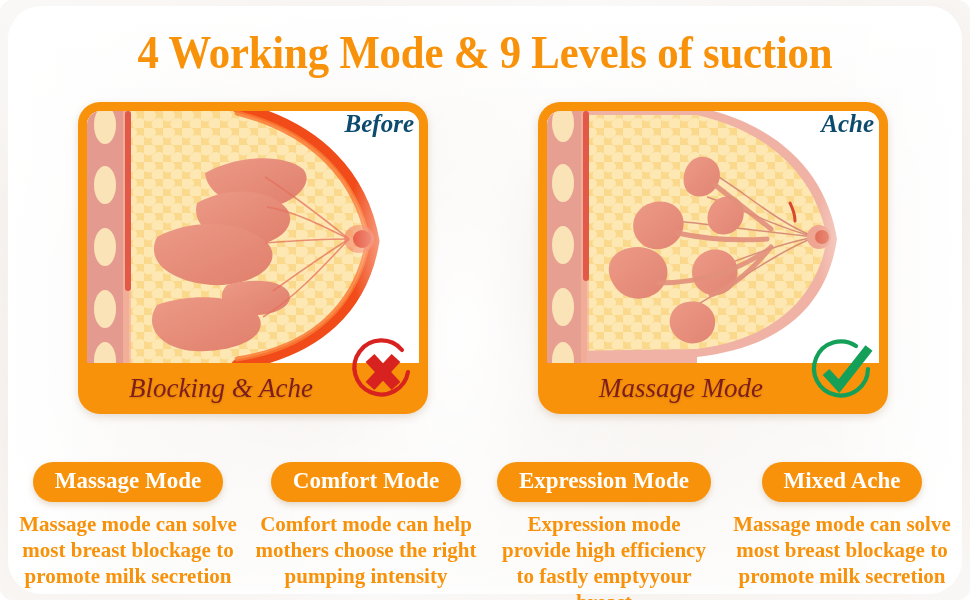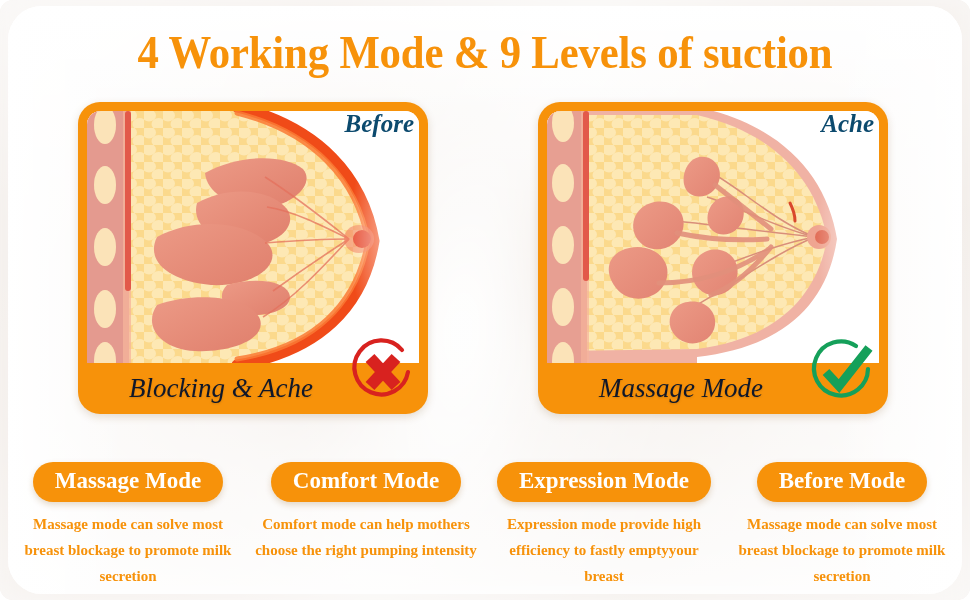--- a/index.html
+++ b/index.html
@@ -117,21 +117,21 @@
   }
   .panel-caption {
     position: absolute;
     left: 0;
     bottom: 0;
     width: 286px;
     height: 51px;
     display: flex;
     align-items: center;
     justify-content: center;
-    color: #0f172a;
+    color: #7f1d1d;
     font-size: 27px;
     font-style: italic;
     font-family: "Liberation Serif", "DejaVu Serif", serif;
     text-shadow: 0 1px 2px rgba(150,85,10,0.35);
   }
   .panel-tag {
     position: absolute;
     right: 14px;
     top: 8px;
     font-size: 25px;
@@ -174,21 +174,21 @@
     font-size: 23px;
     font-weight: 700;
     line-height: 28px;
     white-space: nowrap;
     box-shadow: 0 3px 6px rgba(140,90,25,0.22);
     font-family: "Liberation Serif", "DejaVu Serif", serif;
   }
   .mode-desc {
     margin-top: 9px;
     color: #f7920a;
-    font-size: 15px;
+    font-size: 21px;
     line-height: 26px;
     text-align: center;
     font-weight: 600;
     font-family: "Liberation Serif", "DejaVu Serif", serif;
     width: 226px;
   }
 </style>
 </head>
 <body>
 
@@ -354,18 +354,18 @@
     </div>
     <div class="mode-col">
       <div class="mode-pill">Comfort Mode</div>
       <div class="mode-desc">Comfort mode can help mothers choose the right pumping intensity</div>
     </div>
     <div class="mode-col">
       <div class="mode-pill">Expression Mode</div>
       <div class="mode-desc">Expression mode provide high efficiency to fastly emptyyour breast</div>
     </div>
     <div class="mode-col">
-      <div class="mode-pill">Before Mode</div>
+      <div class="mode-pill">Mixed Ache</div>
       <div class="mode-desc">Massage mode can solve most breast blockage to promote milk secretion</div>
     </div>
   </div>
 
 </div>
 
 </body></html>

